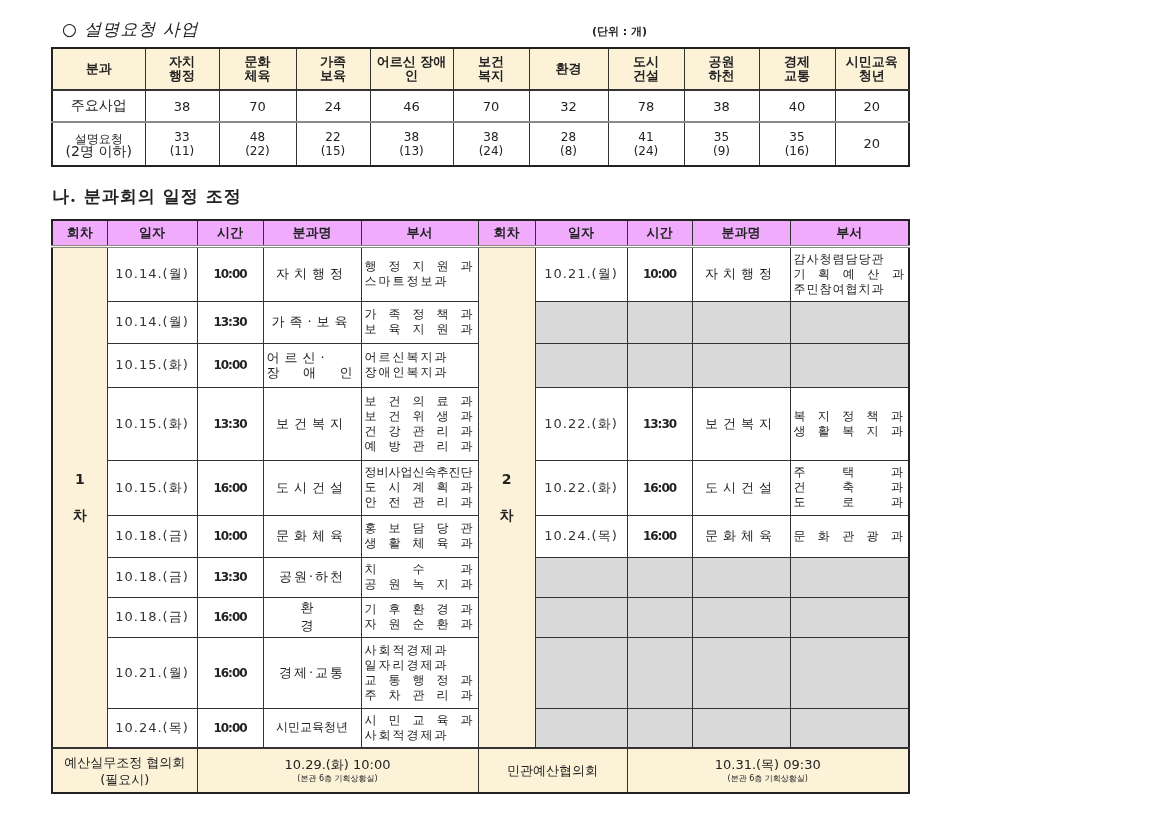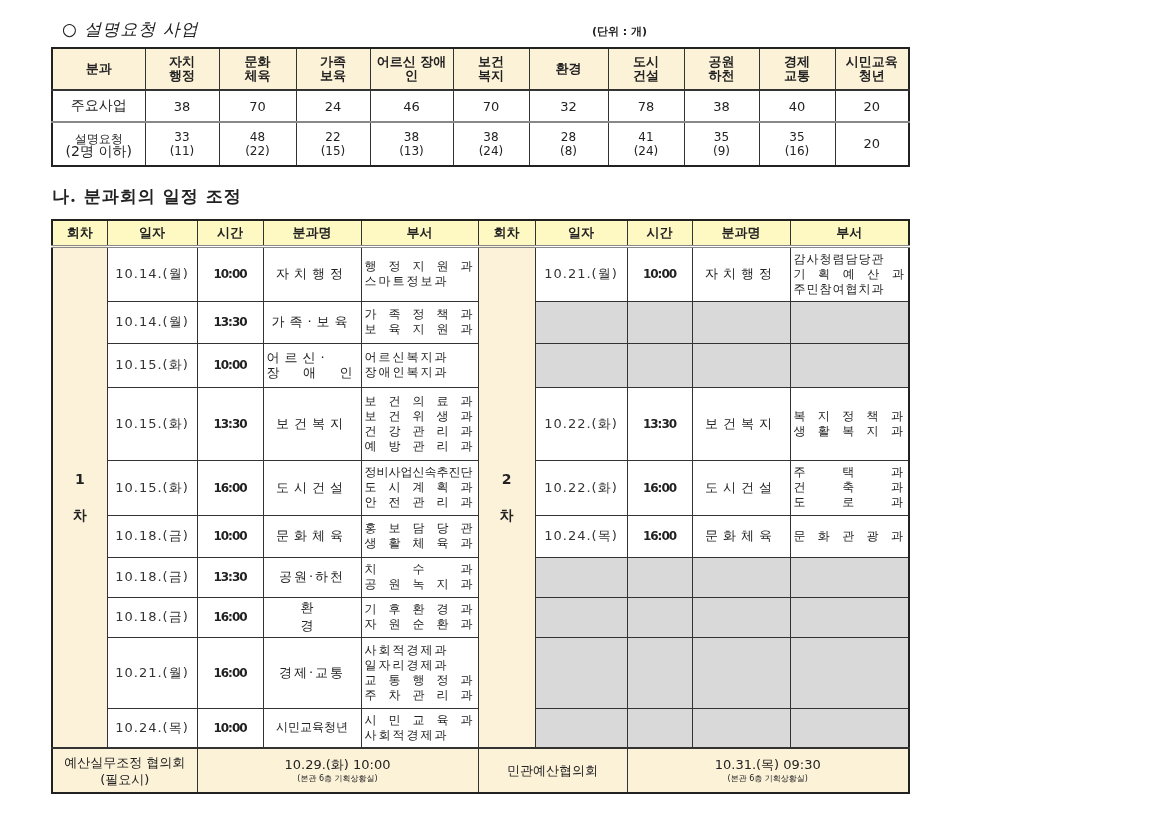--- a/index.html
+++ b/index.html
@@ -23,21 +23,21 @@
   #tbl1 { left: 51px; top: 47px; width: 857px; border: 2px solid #222; }
   #tbl1 th { background: #fcf2d8; font-size: 13px; font-weight: bold; line-height: 14px; height: 42px; border: 1px solid #333; border-bottom: 2px solid #333; }
   #tbl1 td { font-size: 13px; border: 1px solid #333; }
   #tbl1 tr.r1 td { height: 32px; }
   #tbl1 tr.r2 td { height: 44px; line-height: 14px; font-size: 12px; border-top: 2px solid #888; }
   #tbl1 .rowlbl { font-size: 14px; }
   #tbl1 .rowlbl .sub { font-size: 14px; display: block; line-height: 10px; }
 
   
   #tbl2 { left: 51px; top: 219px; width: 857px; border: 2px solid #222; }
-  #tbl2 th { background: #fef9c3; font-size: 13px; font-weight: bold; height: 26px; border: 1px solid #333; border-bottom: 3px double #888; }
+  #tbl2 th { background: #f0abfc; font-size: 13px; font-weight: bold; height: 26px; border: 1px solid #333; border-bottom: 3px double #888; }
   #tbl2 td { border: 1px solid #333; font-size: 13px; }
   #tbl2 td.round { background: #fbf2d9; font-weight: bold; font-size: 14px; line-height: 36px; }
   #tbl2 td.date { letter-spacing: 1px; color: #333; }
   #tbl2 td.time { font-size: 12px; letter-spacing: -1px; font-weight: bold; }
   #tbl2 td.name { letter-spacing: 5px; }
   #tbl2 td.dept { text-align: justify; text-align-last: justify; padding: 0 3px; font-size: 12px; line-height: 15px; letter-spacing: 2px; }
   #tbl2 td.dept div { text-align: justify; text-align-last: justify; }
   #tbl2 td.empty { background: #d9d9d9; }
   #tbl2 tr.foot td { background: #fcf2d8; height: 45px; font-size: 13px; border-top: 2px solid #333; line-height: 17px; }
   #tbl2 tr.foot .small { font-size: 8px; display: block; line-height: 12px; }

